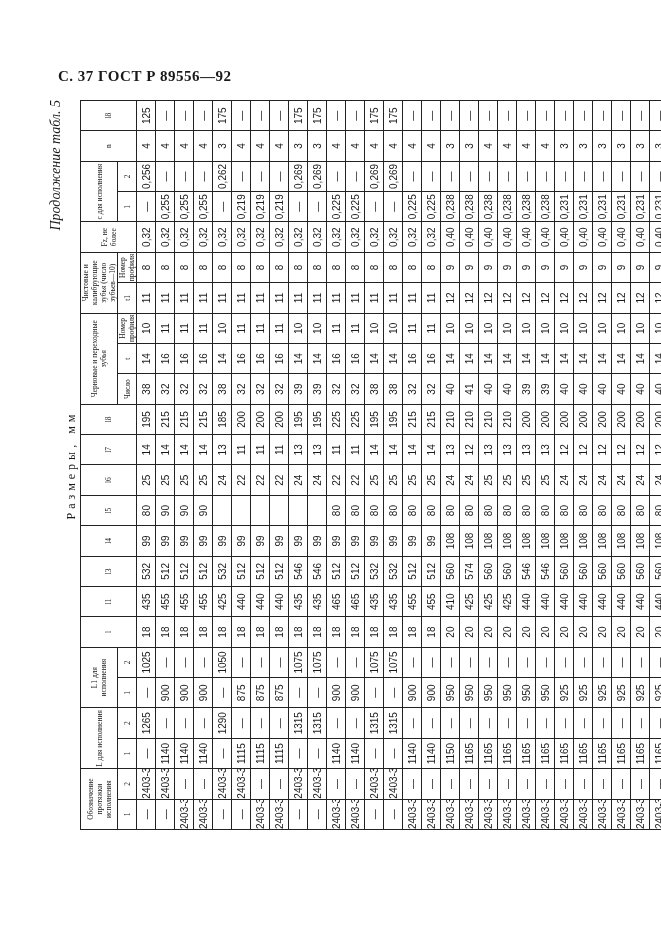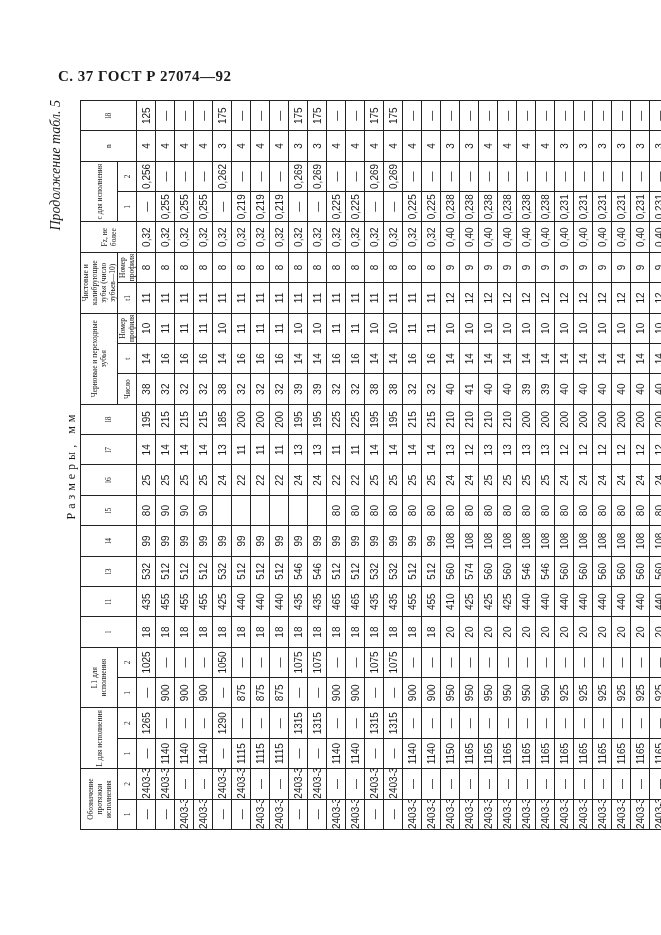--- a/index.html
+++ b/index.html
@@ -8,21 +8,21 @@
   .rot{position:absolute;left:80px;top:830px;width:730px;height:560px;transform-origin:0 0;transform:rotate(-90deg);}
   .cont-label{position:absolute;right:0;top:-32px;font-style:italic;font-size:14px;}
   .sizes-label{position:absolute;left:0;right:0;top:-16px;text-align:center;font-size:12px;letter-spacing:4px;}
   table{border-collapse:collapse;width:100%;table-layout:fixed;font-size:10px;font-family:"Liberation Sans",sans-serif;}
   td,th{border:1px solid #222;text-align:center;padding:0;height:18px;font-weight:normal;white-space:nowrap;overflow:hidden;}
   th{font-size:7.5px;line-height:9px;white-space:normal;font-family:"Liberation Serif",serif;}
 </style>
 </head>
 <body>
 
-<div class="page-header">С. 37 ГОСТ Р 27074—92</div>
+<div class="page-header">С. 37 ГОСТ Р 89556—92</div>
 
 <div class="rot">
   <div class="cont-label">Продолжение табл. 5</div>
   <div class="sizes-label">Размеры, мм</div>
   <table>
     <thead>
       <tr>
         <th colspan="2">Обозначение протяжки исполнения</th>
         <th colspan="2">L для исполнения</th>
         <th colspan="2">L1 для исполнения</th>

